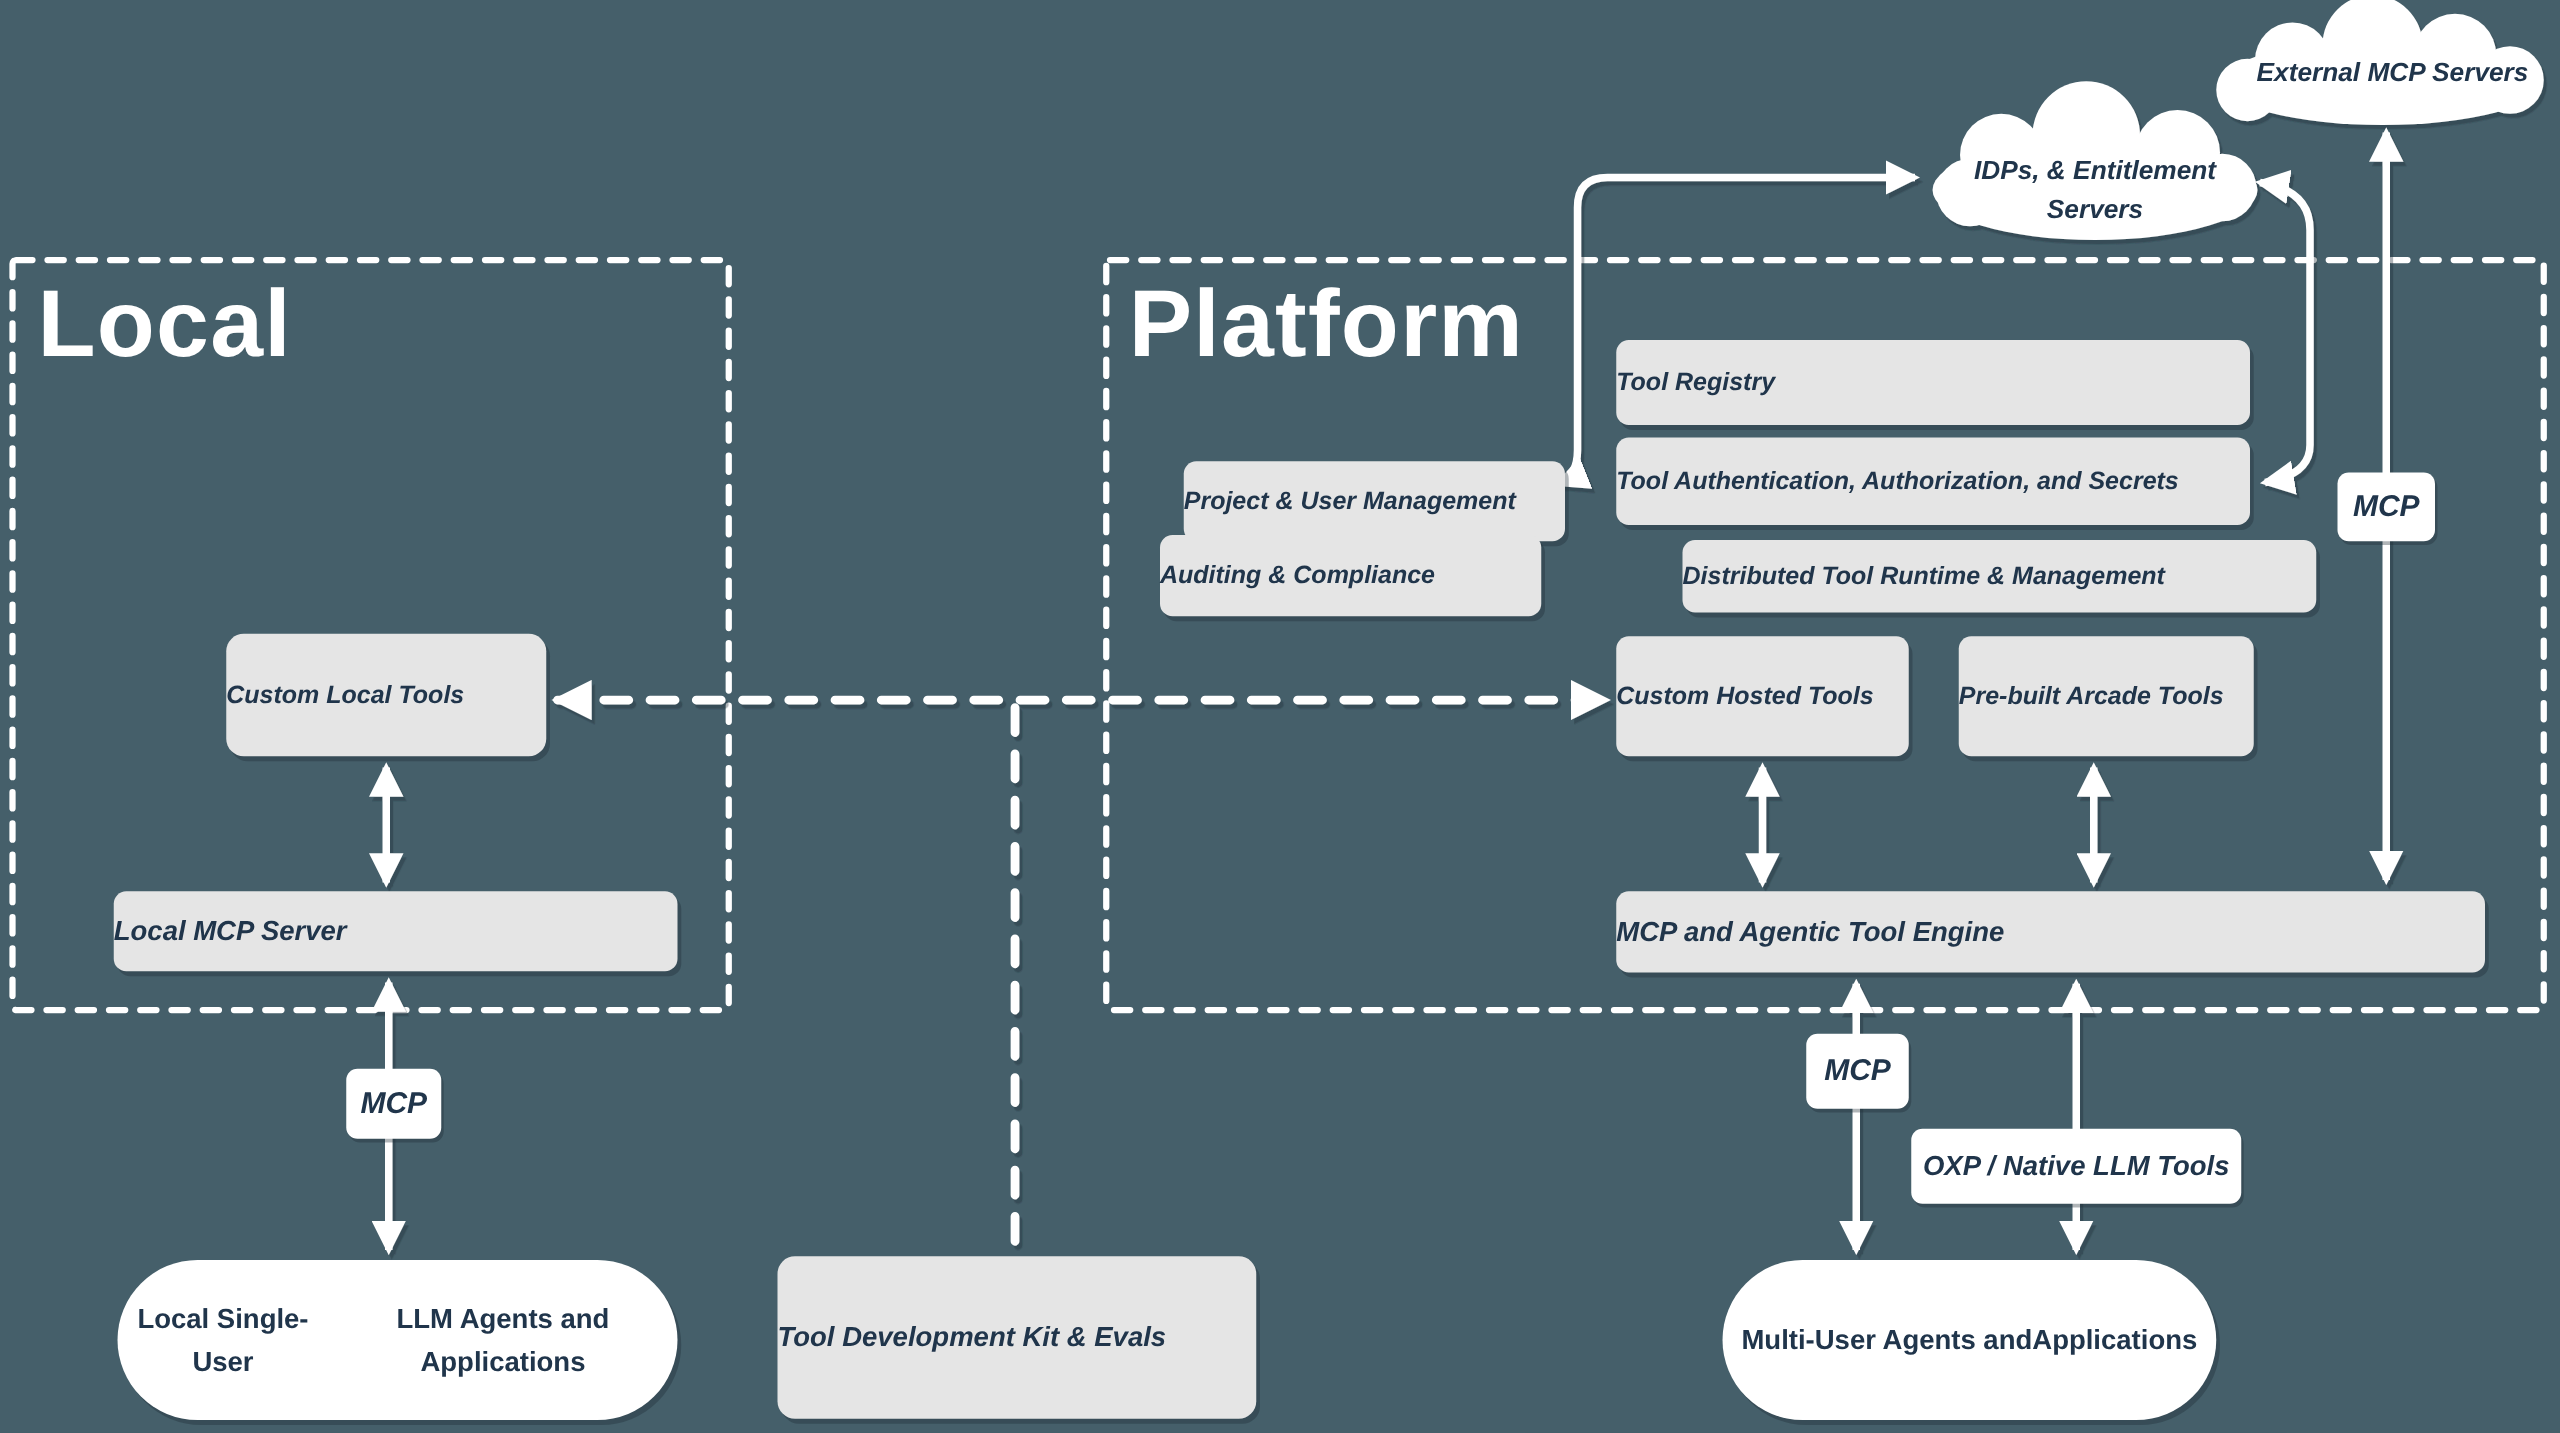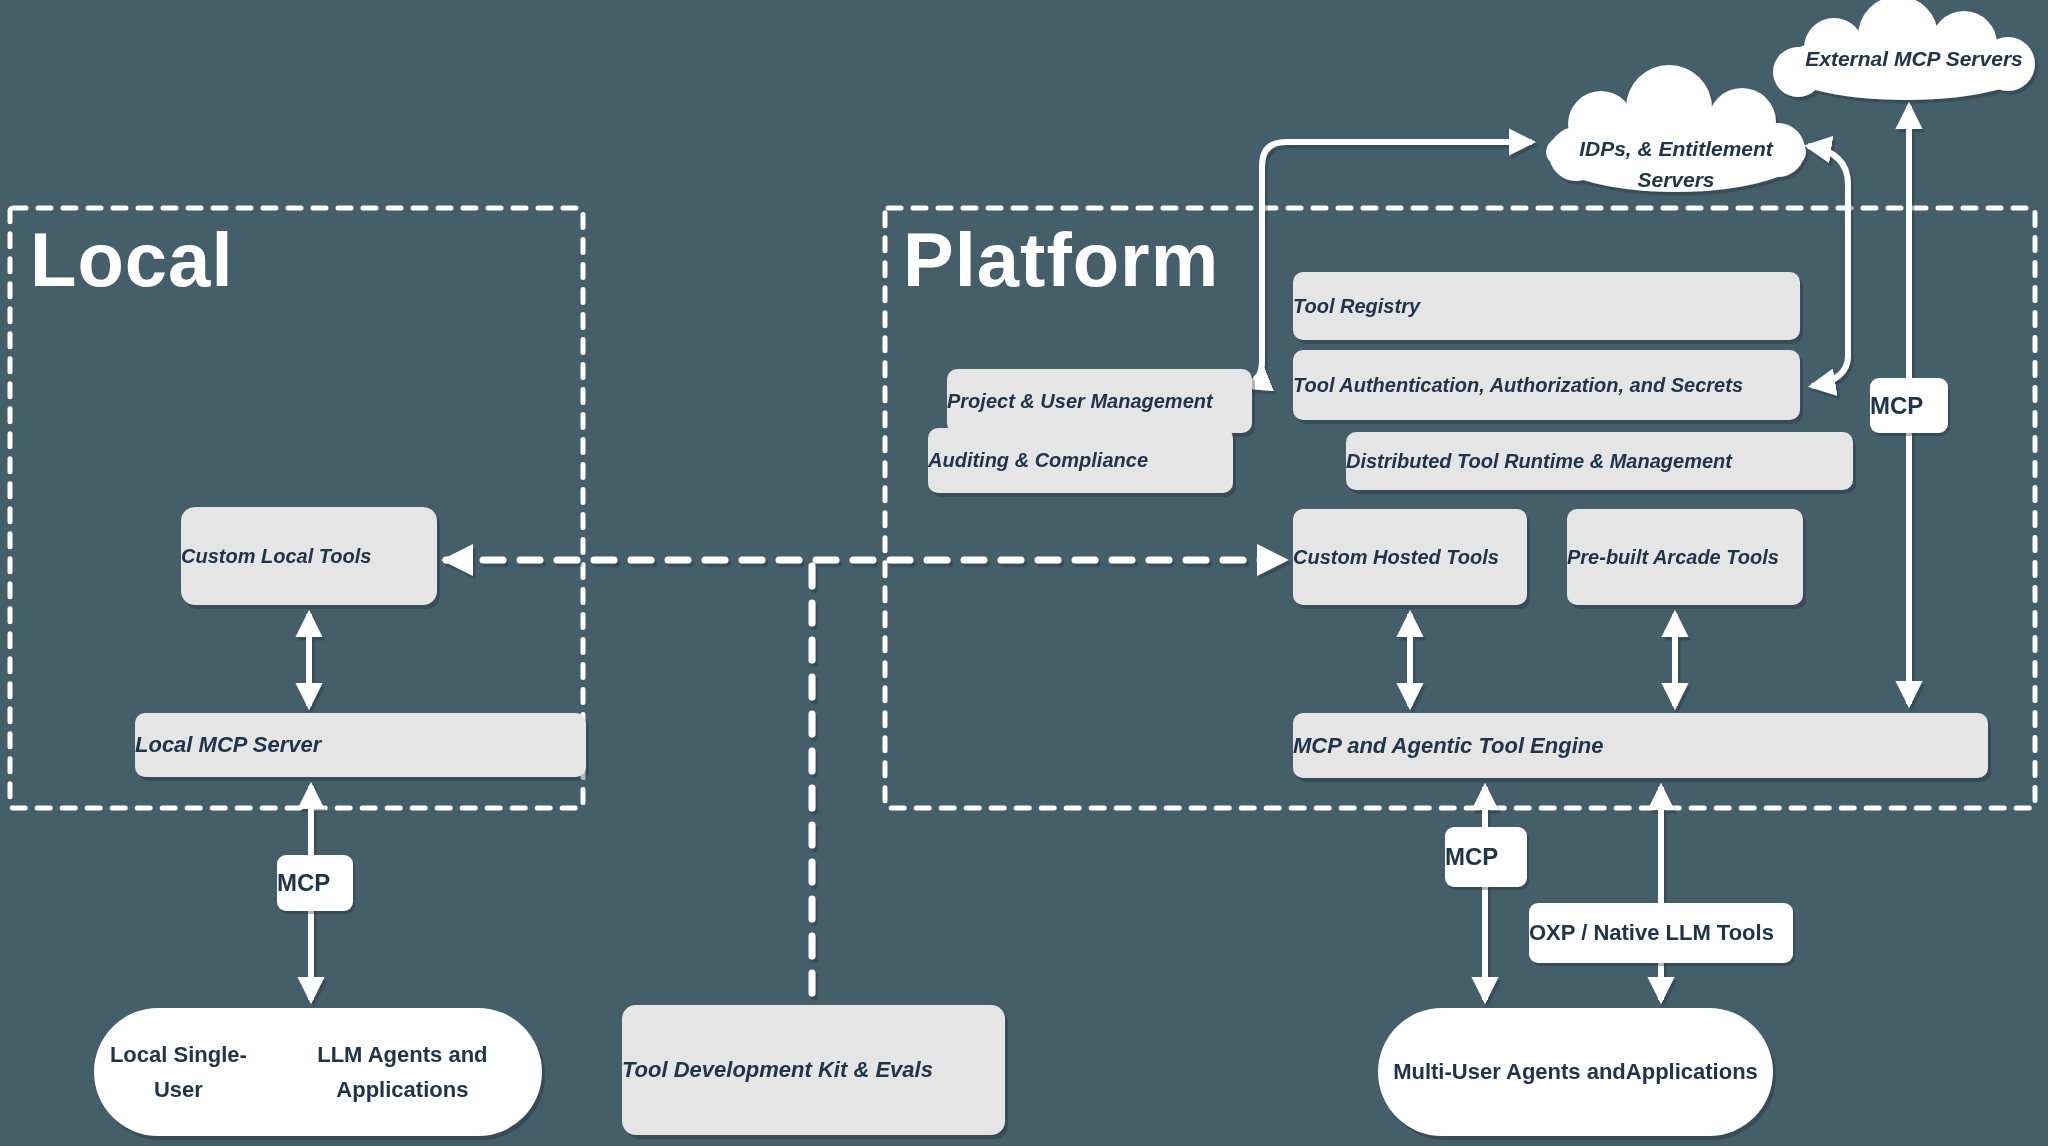--- a/index.html
+++ b/index.html
@@ -8,22 +8,22 @@
   html,body{margin:0;padding:0;background:var(--bg);}
   #stage{position:relative;width:2048px;height:1146px;background:var(--bg);
          font-family:"Liberation Sans", sans-serif;overflow:hidden;}
   #wires{position:absolute;left:0;top:0;width:2048px;height:1146px;}
   .region-title{position:absolute;color:#fff;font-weight:700;font-size:76px;
                 letter-spacing:1px;line-height:1;}
   .box{position:absolute;background:#e5e5e5;color:var(--ink);border-radius:10px;
        display:flex;align-items:center;justify-content:flex-start;text-align:center;
        font-weight:700;font-size:20px;box-shadow:3px 4px 0 rgba(28,42,52,.35);font-style:italic;}
   .tag{position:absolute;background:#fff;color:var(--ink);border-radius:9px;
-       display:flex;align-items:center;justify-content:flex-start;text-align:center;
-       font-weight:700;font-size:24px;
+       display:flex;align-items:center;justify-content:center;text-align:center;
+       font-style:italic;font-weight:700;font-size:24px;
        box-shadow:2px 3px 0 rgba(28,42,52,.35);}
   .pill{position:absolute;background:#fff;color:var(--ink);border-radius:66px;
         display:flex;flex-direction:row;align-items:center;justify-content:center;
         text-align:center;font-weight:700;font-size:22px;line-height:1.6;
         box-shadow:3px 4px 0 rgba(28,42,52,.35);}
   .cloud-label{position:absolute;color:var(--ink);font-style:italic;font-weight:700;
                font-size:21px;text-align:center;line-height:1.5;
                display:flex;align-items:center;justify-content:center;}
   .big{border-radius:14px;font-size:22px;}
 </style>
@@ -85,26 +85,26 @@
       <path d="M 446 560 L 1284 560" stroke-width="7" stroke-dasharray="20 17" stroke-linecap="round" marker-start="url(#ah)" marker-end="url(#ah)"></path>
 
       <path d="M 812 566 L 812 1000" stroke-width="7" stroke-dasharray="20 17" stroke-linecap="round"></path>
     </g>
   </svg>
 
   <div class="region-title" style="left:30px;top:222px;">Local</div>
   <div class="region-title" style="left:903px;top:222px;">Platform</div>
 
   <div class="cloud-label" style="left:1798px;top:44px;width:232px;height:30px;">External MCP Servers</div>
-  <div class="cloud-label" style="left:1556px;top:128px;width:240px;height:72px;">IDPs, &amp; Entitlement Servers</div>
+  <div class="cloud-label" style="left:1556px;top:116px;width:240px;height:72px;">IDPs, &amp; Entitlement Servers</div>
 
   <div class="box" style="left:181px;top:507px;width:256px;height:98px;border-radius:14px;">
     <span>Custom Local Tools</span>
   </div>
-  <div class="box" style="left:91px;top:713px;width:451px;height:64px;font-size:22px;margin-left:44px;">
+  <div class="box" style="left:91px;top:713px;width:451px;height:64px;font-size:22px;">
     <span>Local MCP Server</span>
   </div>
   <div class="tag" style="left:277px;top:855px;width:76px;height:56px;">
     <span>MCP</span>
   </div>
   <div class="pill" style="left:94px;top:1008px;width:448px;height:128px;">
     <span>Local Single-User</span>
     <span>LLM Agents and Applications</span>
   </div>
 

